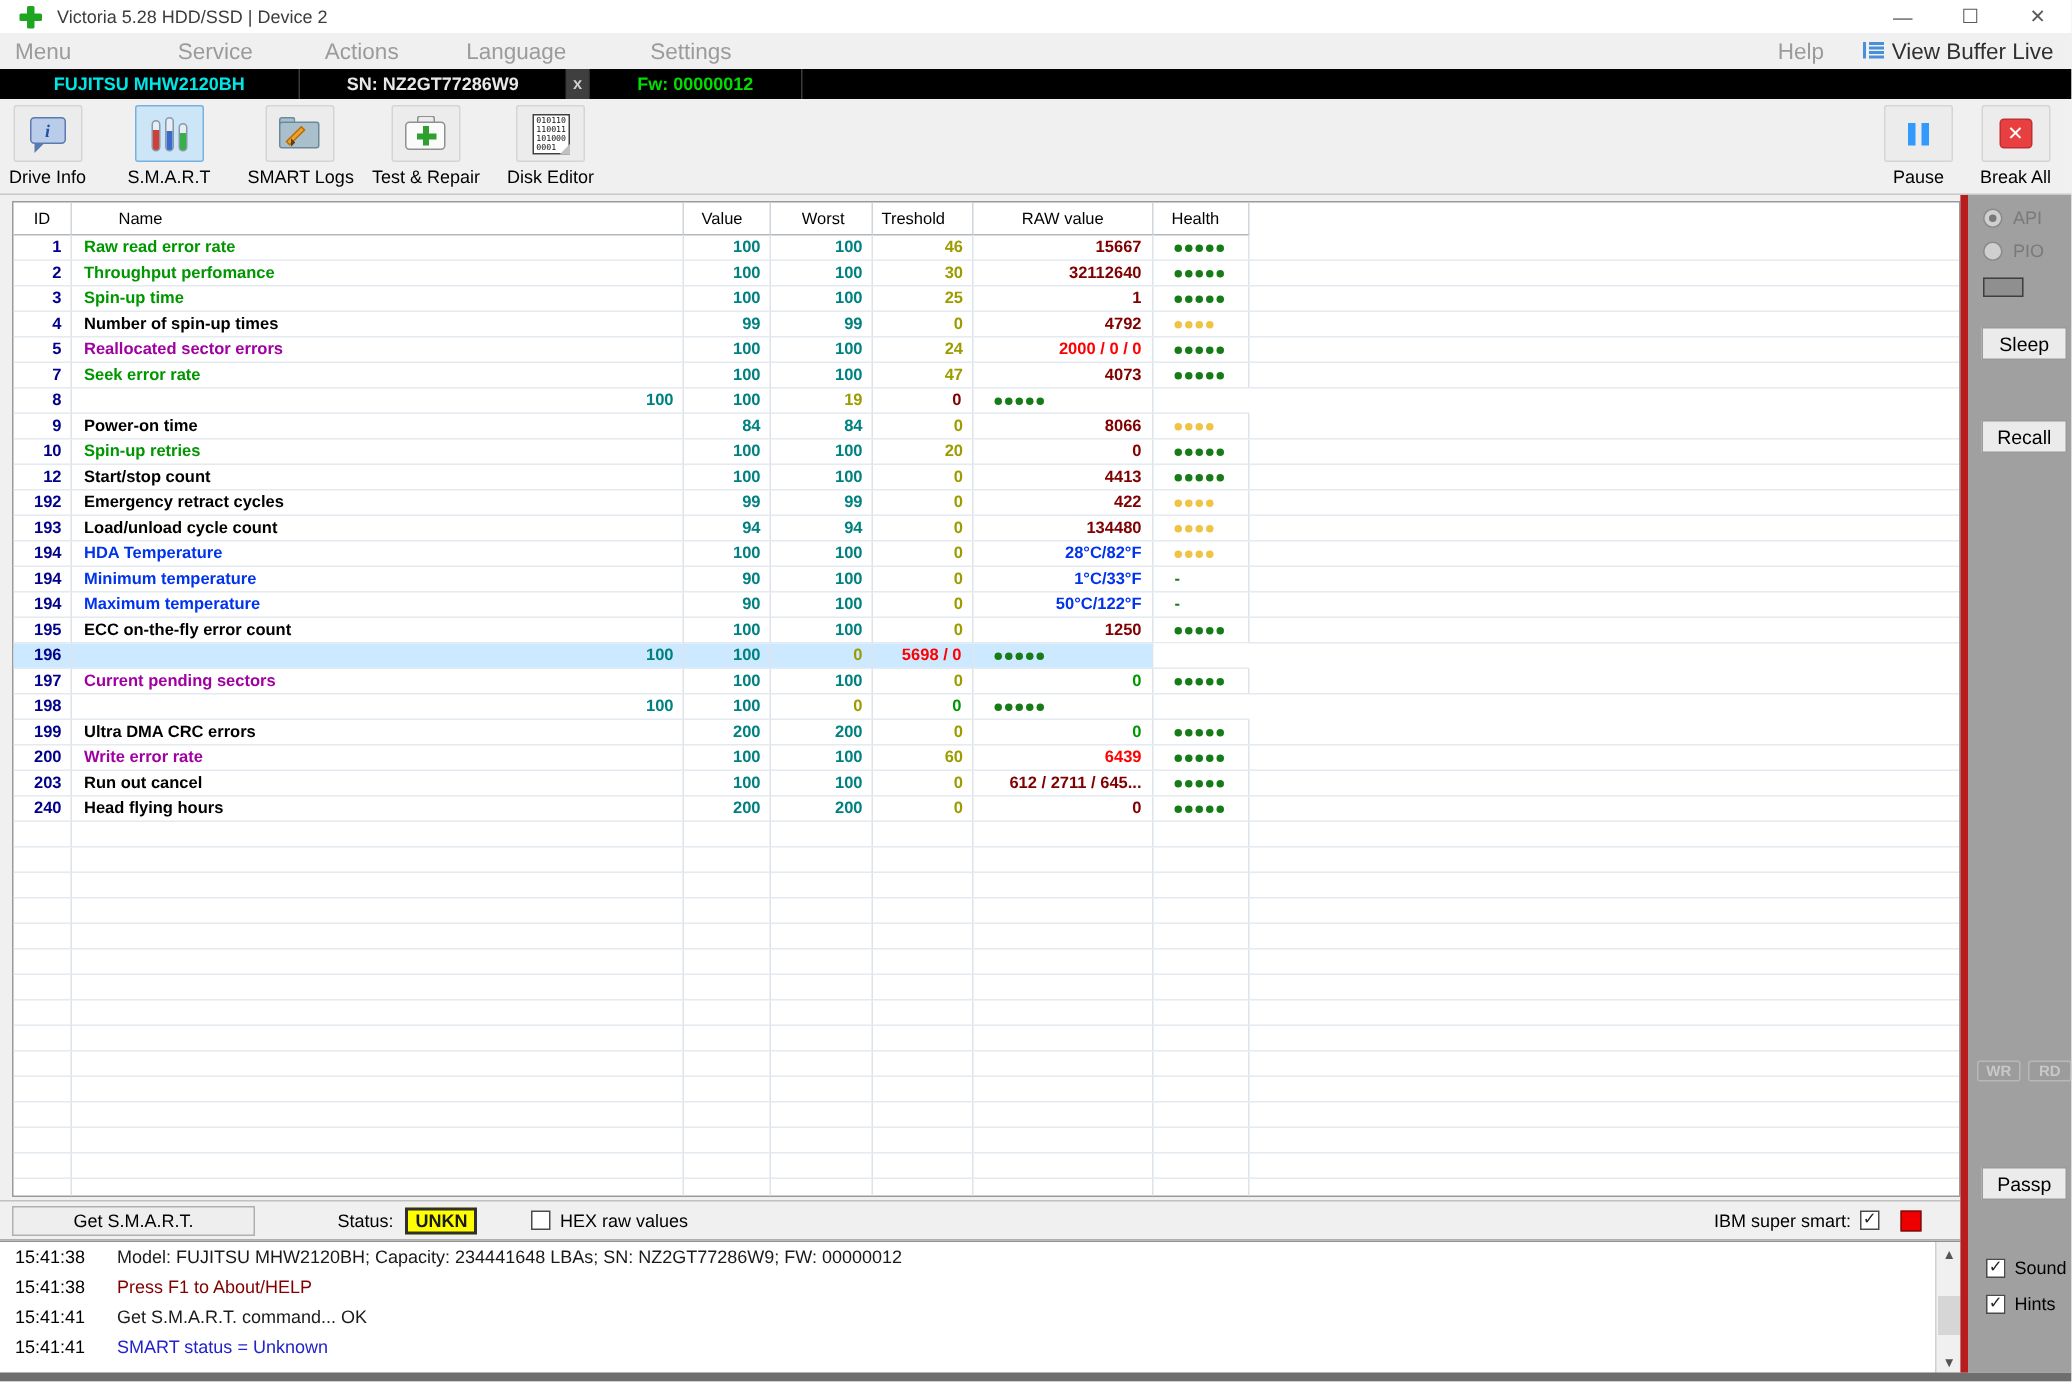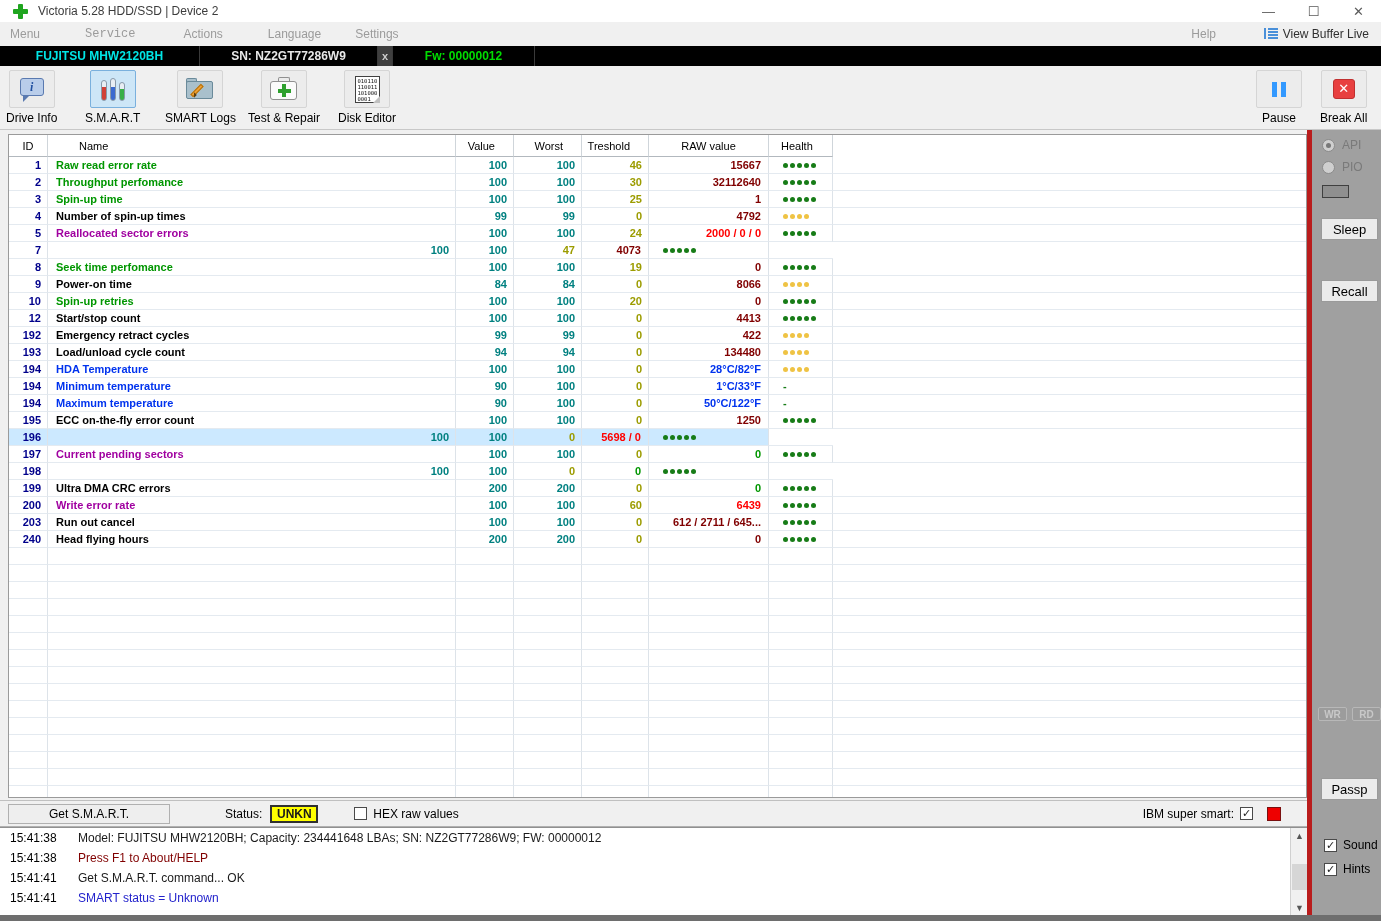--- a/index.html
+++ b/index.html
@@ -9,23 +9,23 @@
   
   .titlebar { height:22px; background:#ffffff; display:flex; align-items:center; padding-left:12px; position:relative; }
   .app-icon { width:16px; height:16px; position:relative; margin-right:10px; }
   .app-icon .v { position:absolute; left:6px; top:1px; width:5px; height:15px; background:#1fa51f; border-radius:1px; }
   .app-icon .h { position:absolute; left:1px; top:6px; width:15px; height:5px; background:#1fa51f; border-radius:1px; }
   .title-text { font-size:12px; color:#3c3c3c; }
   .win-controls { position:absolute; right:0; top:0; height:22px; display:flex; }
   .win-btn { width:45px; height:22px; display:flex; align-items:center; justify-content:center; font-size:13px; color:#5a5a5a; }
 
   
-  .menubar { height:24px; background:#f0f0f0; display:flex; align-items:center; font-size:12px; color:#9b9b9b; position:relative; }
+  .menubar { height:24px; background:#f0f0f0; display:flex; align-items:center; font-size:15px; color:#9b9b9b; position:relative; }
   .menu-item { margin-left:0; }
-  .mi0{margin-left:10px;} .mi1{margin-left:45px;font-family:Liberation Mono, monospace;} .mi2{margin-left:48px;} .mi3{margin-left:45px;} .mi4{margin-left:34px;}
+  .mi0{margin-left:10px;} .mi1{margin-left:71px;} .mi2{margin-left:48px;} .mi3{margin-left:45px;} .mi4{margin-left:56px;}
   .menu-right { position:absolute; right:12px; display:flex; align-items:center; gap:8px; }
   .menu-help { position:absolute; right:165px; color:#9b9b9b; }
   .vbl { display:flex; align-items:center; gap:5px; color:#303030; }
   .vbl-icon { width:14px; height:12px; position:relative; }
   .vbl-icon .bar { position:absolute; left:4px; width:10px; height:2px; background:#4a90d9; }
   .vbl-icon .bar:nth-child(1){top:0;} .vbl-icon .bar:nth-child(2){top:3px;} .vbl-icon .bar:nth-child(3){top:6px;} .vbl-icon .bar:nth-child(4){top:9px;}
   .vbl-icon .vb { position:absolute; left:0; top:0; width:2px; height:11px; background:#4a90d9; }
 
   
   .deviceband { height:20px; background:#000000; display:flex; align-items:center; font-size:12px; font-weight:bold; }
@@ -332,36 +332,36 @@
               <span class="dot green"></span>
               <span class="dot green"></span>
               <span class="dot green"></span>
               <span class="dot green"></span>
               <span class="dot green"></span>
             </div>
             <div class="cell c-fill"></div>
           </div>
           <div class="grid-row">
             <div class="cell c-id">7</div>
+            <div class="cell c-name n-green">Seek error rate</div>
             <div class="cell c-num">100</div>
             <div class="cell c-num">100</div>
             <div class="cell c-tresh">47</div>
             <div class="cell c-raw r-maroon">4073</div>
             <div class="cell c-health">
               <span class="dot green"></span>
               <span class="dot green"></span>
               <span class="dot green"></span>
               <span class="dot green"></span>
               <span class="dot green"></span>
             </div>
             <div class="cell c-fill"></div>
           </div>
           <div class="grid-row">
             <div class="cell c-id">8</div>
-            <div class="cell c-name n-green">Seek time perfomance</div>
             <div class="cell c-num">100</div>
             <div class="cell c-num">100</div>
             <div class="cell c-tresh">19</div>
             <div class="cell c-raw r-maroon">0</div>
             <div class="cell c-health">
               <span class="dot green"></span>
               <span class="dot green"></span>
               <span class="dot green"></span>
               <span class="dot green"></span>
               <span class="dot green"></span>

